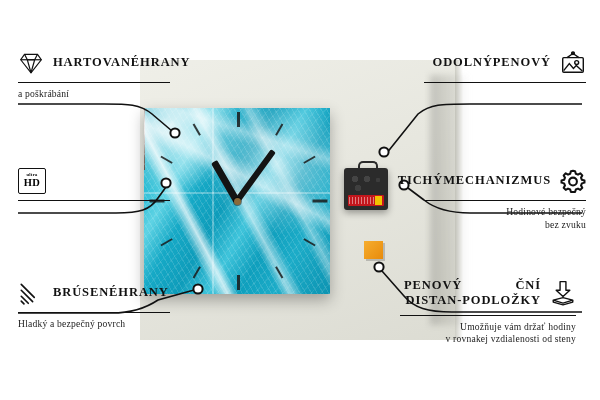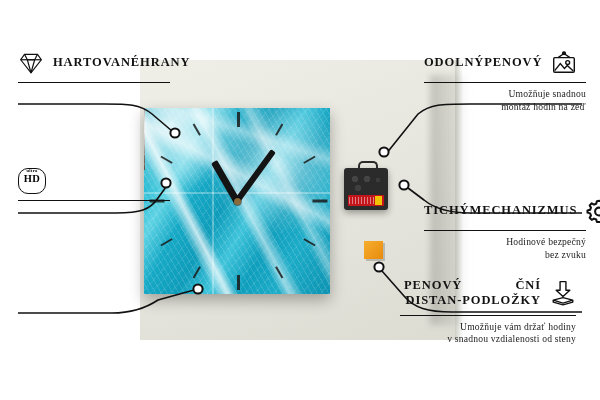--- a/index.html
+++ b/index.html
@@ -92,39 +92,39 @@
         box-shadow:2px 2px 0 rgba(150,150,145,.55);}
   .foam-top{position:absolute;inset:0;background:linear-gradient(135deg,#f6ad2e,#e88b0c);}
 
   
   .lines{position:absolute;inset:0;}
 
   
   .feat{position:absolute;}
   .feat .head{display:flex;align-items:center;gap:9px;}
   .feat.left .head{justify-content:flex-start;}
-  .feat.right .head{}
+  .feat.right .head{justify-content:flex-end;}
   .titles{display:flex;flex-direction:row;}
   .t-line{font-size:12.5px;font-weight:bold;letter-spacing:.9px;color:#121212;line-height:1.22;
           font-family:"Liberation Serif", serif;}
   .feat.right .t-line{text-align:right;}
   .rule{height:1px;background:#111;margin:6px 0 5px;}
   .sub{font-size:9.6px;color:#1c1c1c;line-height:1.35;letter-spacing:.2px;}
   .feat.right .sub{text-align:right;}
   .ic{width:26px;height:26px;flex:0 0 26px;display:block;}
 
   .f1{left:18px;top:50px;width:152px;}
   .f2{left:18px;top:168px;width:152px;}
   .f3{left:18px;top:280px;width:152px;}
   .f4{right:14px;top:50px;width:162px;}
-  .f5{right:14px;top:168px;width:162px;margin-top:30px;}
+  .f5{right:14px;top:168px;width:162px;}
   .f6{right:24px;top:278px;width:176px;}
 
-  .hd-badge{width:26px;height:24px;border:1.6px solid #111;border-radius:10px;display:flex;
-     flex-direction:column;align-items:center;line-height:1;}
+  .hd-badge{width:26px;height:24px;border:1.6px solid #111;border-radius:2px;display:flex;
+     flex-direction:column;align-items:center;justify-content:center;line-height:1;}
   .hd-badge .u{font-size:4.6px;font-weight:bold;letter-spacing:.3px;}
   .hd-badge .h{font-size:10.5px;font-weight:bold;letter-spacing:.3px;}
 </style>
 </head>
 <body>
 
 <div class="stage">
 
   <div class="photo">
     <div class="wall-edge" style="left:315px;top:0;"></div>
@@ -203,55 +203,72 @@
           <path d="M8.6 9 H15.4"></path>
         </g>
       </svg>
       <div class="titles">
         <span class="t-line">HARTOVANÉ</span>
         <span class="t-line">HRANY</span>
       </div>
     </div>
     <div class="rule"></div>
     <div class="sub">
+      <div>a poškrábání</div>
     </div>
   </div>
 
   <div class="feat left f2">
     <div class="head">
       <div class="hd-badge ic">
         <span class="u">ultra</span>
         <span class="h">HD</span>
       </div>
     </div>
     <div class="rule"></div>
   </div>
 
+  <div class="feat left f3">
+    <div class="head">
+      <svg class="ic" viewBox="0 0 24 24">
+        <g stroke="#111" stroke-width="1.5" stroke-linecap="round">
+          <path d="M3 4 L15 16"></path>
+            <path d="M3 9.5 L13.5 20"></path>
+            <path d="M3 15 L9.5 21.5"></path>
+          <path d="M3 19.5 L5.5 22"></path>
+        </g>
+      </svg>
+      <div class="titles">
+        <span class="t-line">BRÚSENÉ</span>
+        <span class="t-line">HRANY</span>
+      </div>
+    </div>
+    <div class="rule"></div>
+    <div class="sub">
+      <div>Hladký a bezpečný povrch</div>
+    </div>
+  </div>
 
   <div class="feat right f4">
     <div class="head">
       <div class="titles">
         <span class="t-line">ODOLNÝ</span>
         <span class="t-line">PENOVÝ</span>
       </div>
       <svg class="ic" viewBox="0 0 24 24">
         <g fill="none" stroke="#111" stroke-width="1.3">
           <rect x="2.5" y="7" width="19" height="13.5" rx="1"></rect>
           <path d="M12 3.2 L6.5 7 M12 3.2 L17.5 7"></path>
           <circle cx="12" cy="3" r="1.3" fill="#111"></circle>
           <circle cx="15.4" cy="11.6" r="1.8"></circle>
           <path d="M3.4 19 L8.6 12.6 L12.4 17 L15 14.3 L20.6 19.4"></path>
         </g>
       </svg>
     </div>
     <div class="rule"></div>
-    <div class="sub">
-      <div>Umožňuje snadnou</div>
-      <div>montáž hodin na zeď</div>
-    </div>
   </div>
 
   <div class="feat right f5">
     <div class="head">
       <div class="titles">
         <span class="t-line">TICHÝ</span>
         <span class="t-line">MECHANIZMUS</span>
       </div>
       <svg class="ic" viewBox="0 0 24 24">
         <g fill="none" stroke="#111" stroke-width="1.9">
@@ -280,17 +297,17 @@
         <g fill="none" stroke="#111" stroke-width="1.3" stroke-linejoin="round">
           <path d="M9.3 1.5 H14.7 V9.4 H18.3 L12 15.2 L5.7 9.4 H9.3 Z"></path>
           <path d="M12 16.3 L3 18.6 L12 21.3 L21 18.6 Z"></path>
           <path d="M3 18.6 V20.4 L12 23 L21 20.4 V18.6"></path>
         </g>
       </svg>
     </div>
     <div class="rule"></div>
     <div class="sub">
       <div>Umožňuje vám držať hodiny</div>
-      <div>v snadnou vzdialenosti od steny</div>
+      <div>v rovnakej vzdialenosti od steny</div>
     </div>
   </div>
 
 </div>
 
 </body></html>

